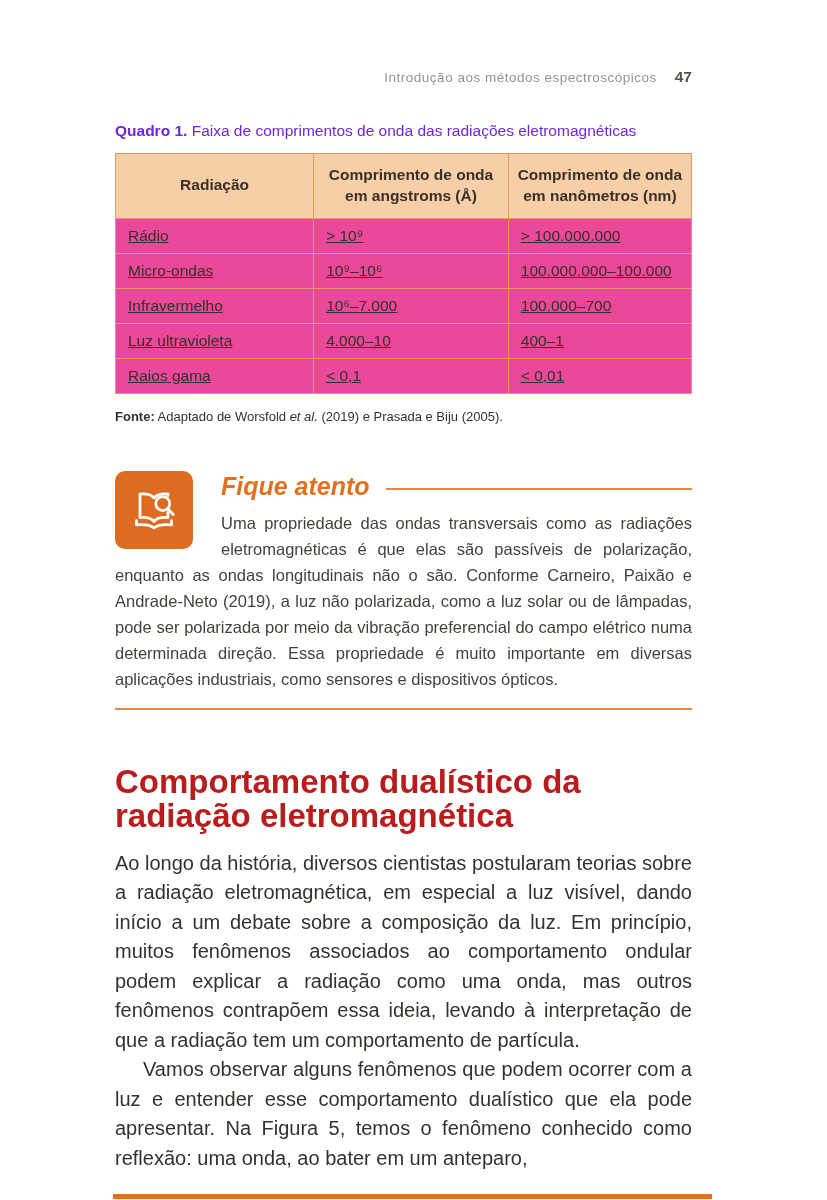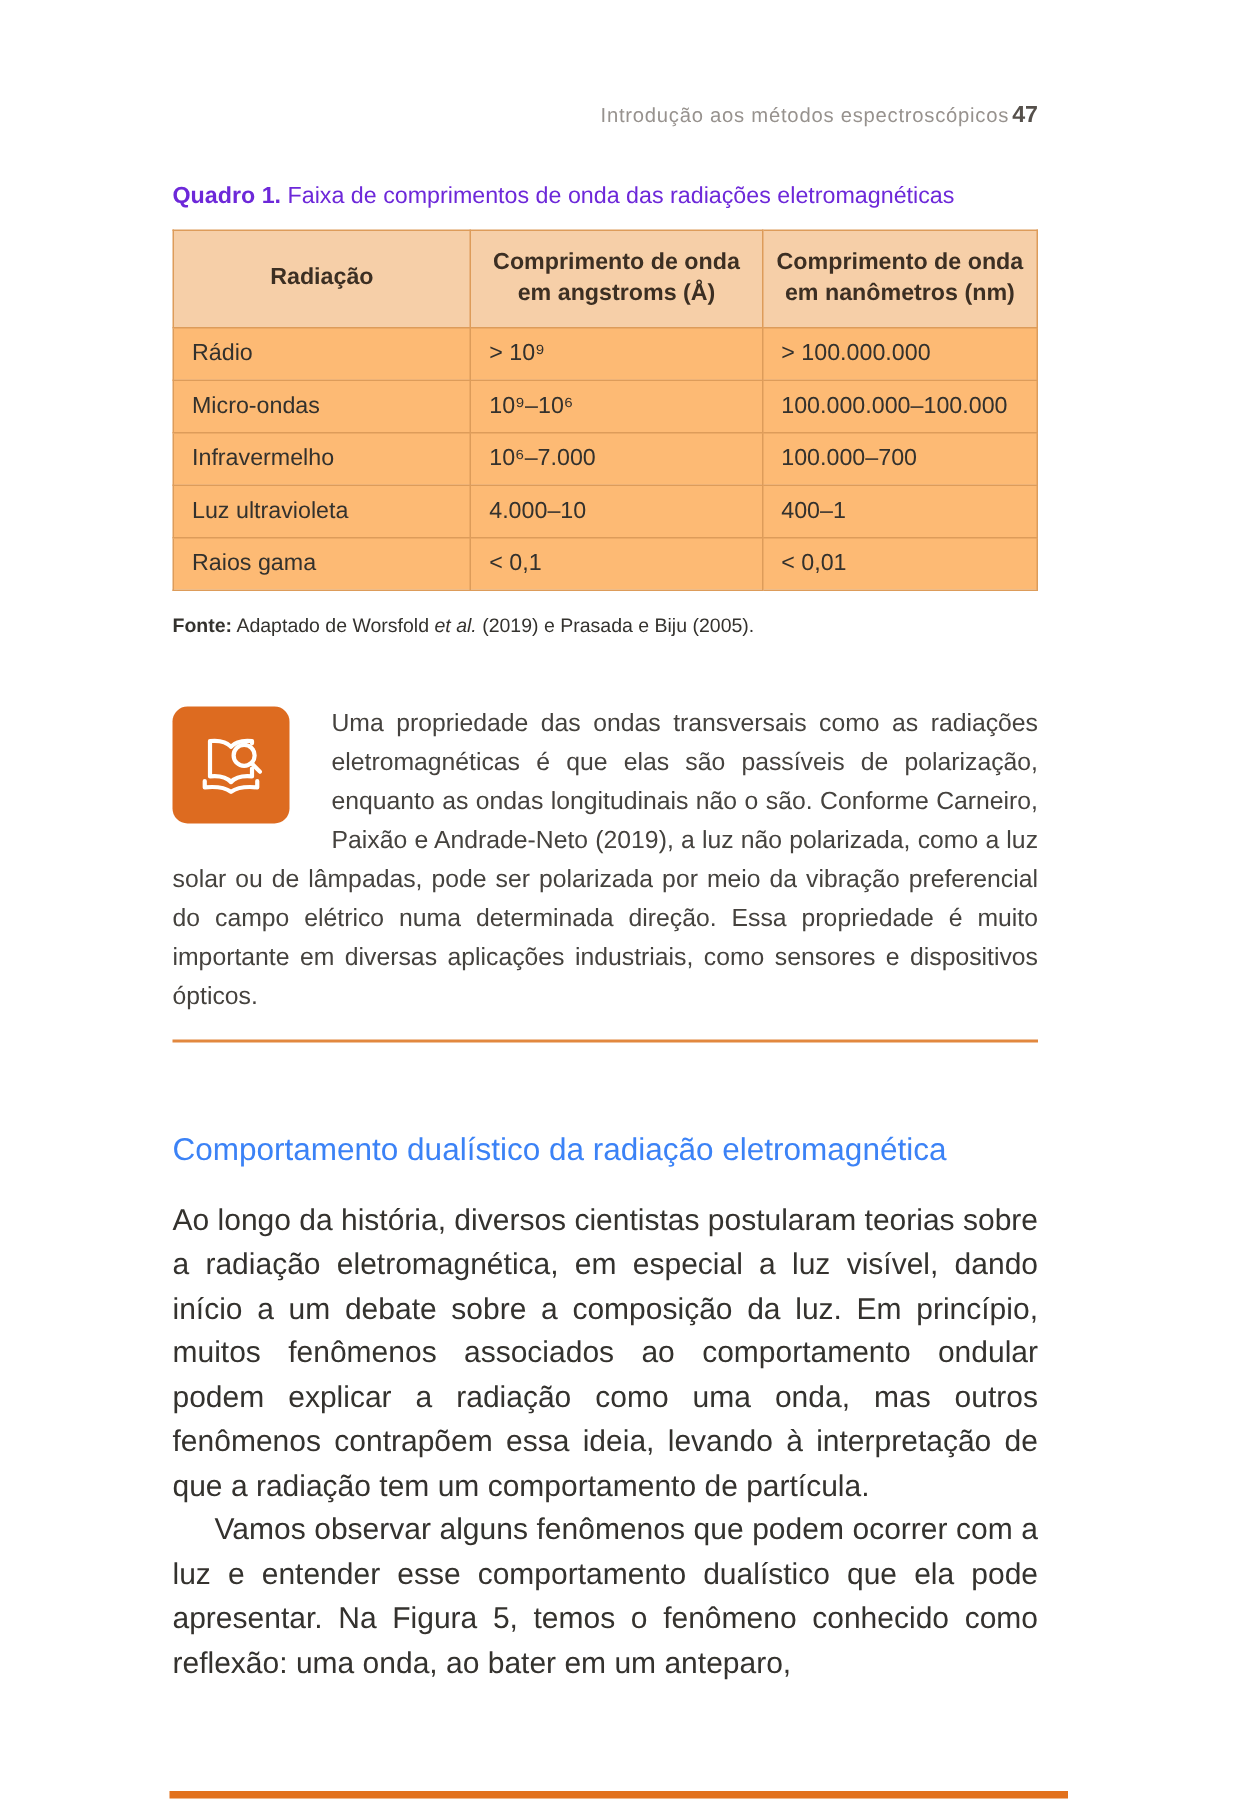--- a/index.html
+++ b/index.html
@@ -7,39 +7,39 @@
   .page {
     position:relative; width:827px; height:1200px; margin:0 auto;
     background:#ffffff; overflow:hidden;
     font-family:"Liberation Sans","DejaVu Sans",sans-serif;
   }
   .content { margin:0 135px 0 115px; }
 
   
   .running-header {
     padding-top:68px; display:flex; justify-content:flex-end;
-    align-items:baseline; gap:2px;
+    align-items:baseline; gap:18px;
   }
   .rh-title { color:#97928e; font-size:13.5px; letter-spacing:.5px; }
   .rh-num { color:#55504b; font-weight:700; font-size:15.5px; }
 
   
   .caption { margin-top:36px; font-size:15.5px; color:#6d28d9; }
   .caption b { font-weight:700; }
 
   
   table.quadro { margin-top:13px; width:100%; border-collapse:collapse; }
   table.quadro th {
     background:#f6cfa8; border:1.4px solid #dd9c5a; color:#3c2f23;
     font-size:15.5px; font-weight:700; text-align:center;
     padding:11px 8px; line-height:1.35;
   }
   table.quadro td {
     border:1.4px solid #dd9c5a; font-size:15.5px; color:#33312d;
-    padding:7px 12px; height:35px; background:#fdba74;
+    padding:7px 12px; height:35px; background:#ec4899;text-decoration:underline;
   }
   col.c1 { width:34.4%; } col.c2 { width:33.8%; } col.c3 { width:31.8%; }
 
   
   .fonte { margin-top:15px; font-size:13px; color:#34322e; }
   .fonte b { font-weight:700; }
   .fonte i { font-style:italic;margin-top:39px; }
 
   
   .callout { margin-top:45px; }
@@ -49,22 +49,22 @@
     display:flex; align-items:center; justify-content:center;
   }
   .callout-title-row { display:flex; align-items:center; gap:16px; padding-top:3px; margin-bottom:9px; }
   .callout-title { font-size:25px; font-weight:700; font-style:italic; color:#e2711d; white-space:nowrap; }
   .callout-rule { flex:1; height:2px; background:#e2883f; margin-top:5px; }
   .callout-body { font-size:16.5px; line-height:26px; color:#45423e; text-align:justify; }
   .callout-bottom-rule { clear:both; height:2px; background:#e2883f; margin-top:16px; }
 
   
   .section-heading {
-    margin-top:55px; font-size:21px; line-height:34px;
-    font-weight:400; color:#3b82f6;
+    margin-top:55px; font-size:33px; line-height:34px;
+    font-weight:700; color:#b91c1c;
   }
   .body-para {
     margin-top:16px; font-size:20px; line-height:29.5px;
     color:#34322e; text-align:justify;
   }
   .body-para.indent { margin-top:0; text-indent:28px; }
 
   
   .bottom-strip {
     position:absolute; left:113px; right:115px; bottom:1px;
@@ -134,20 +134,24 @@
           <g fill="none" stroke="#ffffff" stroke-width="2.4" stroke-linecap="round" stroke-linejoin="round">
             <path d="M24 13.5 C21.5 10.8 17 9.8 12 10.3 L12 30.5 C17 30 21.5 31 24 33.7"></path>
             <path d="M24 13.5 C26.5 10.8 31 9.8 36 10.3 L36 11.6"></path>
             <path d="M36 26 L36 30.5 C31 30 26.5 31 24 33.7"></path>
             <path d="M9 33.2 L9 36.8 C15 36.2 20.5 36.8 24 39.3 C27.5 36.8 33 36.2 39 36.8 L39 33.2"></path>
             <circle cx="31.5" cy="18.5" r="6"></circle>
             <path d="M35.8 23 L40.5 27.8"></path>
           </g>
         </svg>
       </div>
+      <div class="callout-title-row">
+        <span class="callout-title">Fique atento</span>
+        <span class="callout-rule"></span>
+      </div>
       <p class="callout-body">Uma propriedade das ondas transversais como as radiações eletromagnéticas é que elas são passíveis de polarização, enquanto as ondas longitudinais não o são. Conforme Carneiro, Paixão e Andrade-Neto (2019), a luz não polarizada, como a luz solar ou de lâmpadas, pode ser polarizada por meio da vibração preferencial do campo elétrico numa determinada direção. Essa propriedade é muito importante em diversas aplicações industriais, como sensores e dispositivos ópticos.</p>
       <div class="callout-bottom-rule"></div>
     </section>
 
     <h1 class="section-heading">Comportamento dualístico da radiação eletromagnética</h1>
 
     <p class="body-para">Ao longo da história, diversos cientistas postularam teorias sobre a radiação eletromagnética, em especial a luz visível, dando início a um debate sobre a composição da luz. Em princípio, muitos fenômenos associados ao comportamento ondular podem explicar a radiação como uma onda, mas outros fenômenos contrapõem essa ideia, levando à interpretação de que a radiação tem um comportamento de partícula.</p>
     <p class="body-para indent">Vamos observar alguns fenômenos que podem ocorrer com a luz e entender esse comportamento dualístico que ela pode apresentar. Na Figura 5, temos o fenômeno conhecido como reflexão: uma onda, ao bater em um anteparo,</p>
 
   </div>

